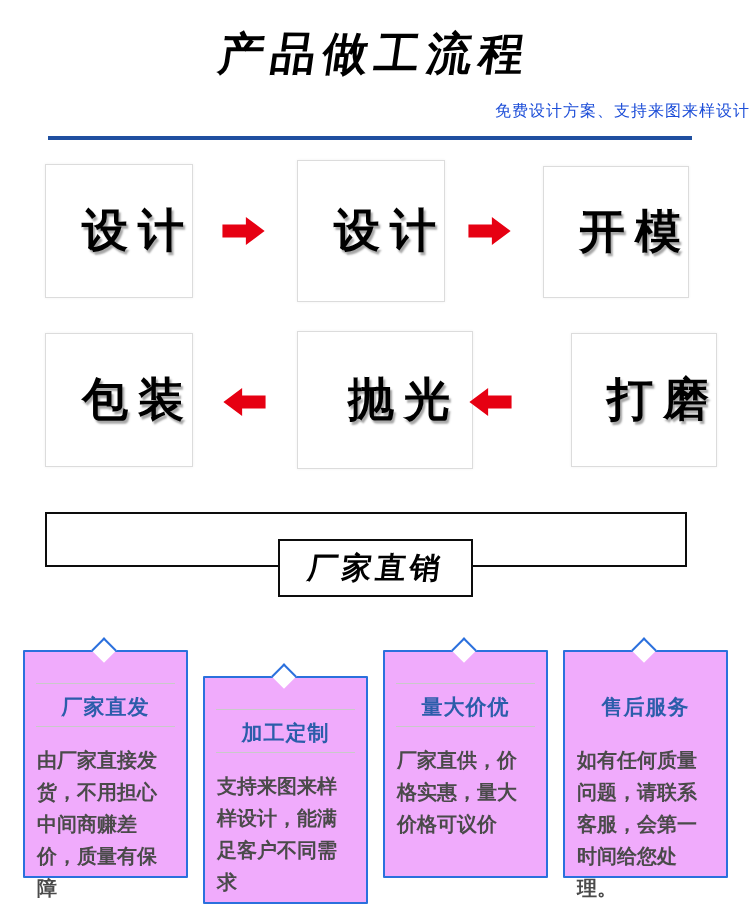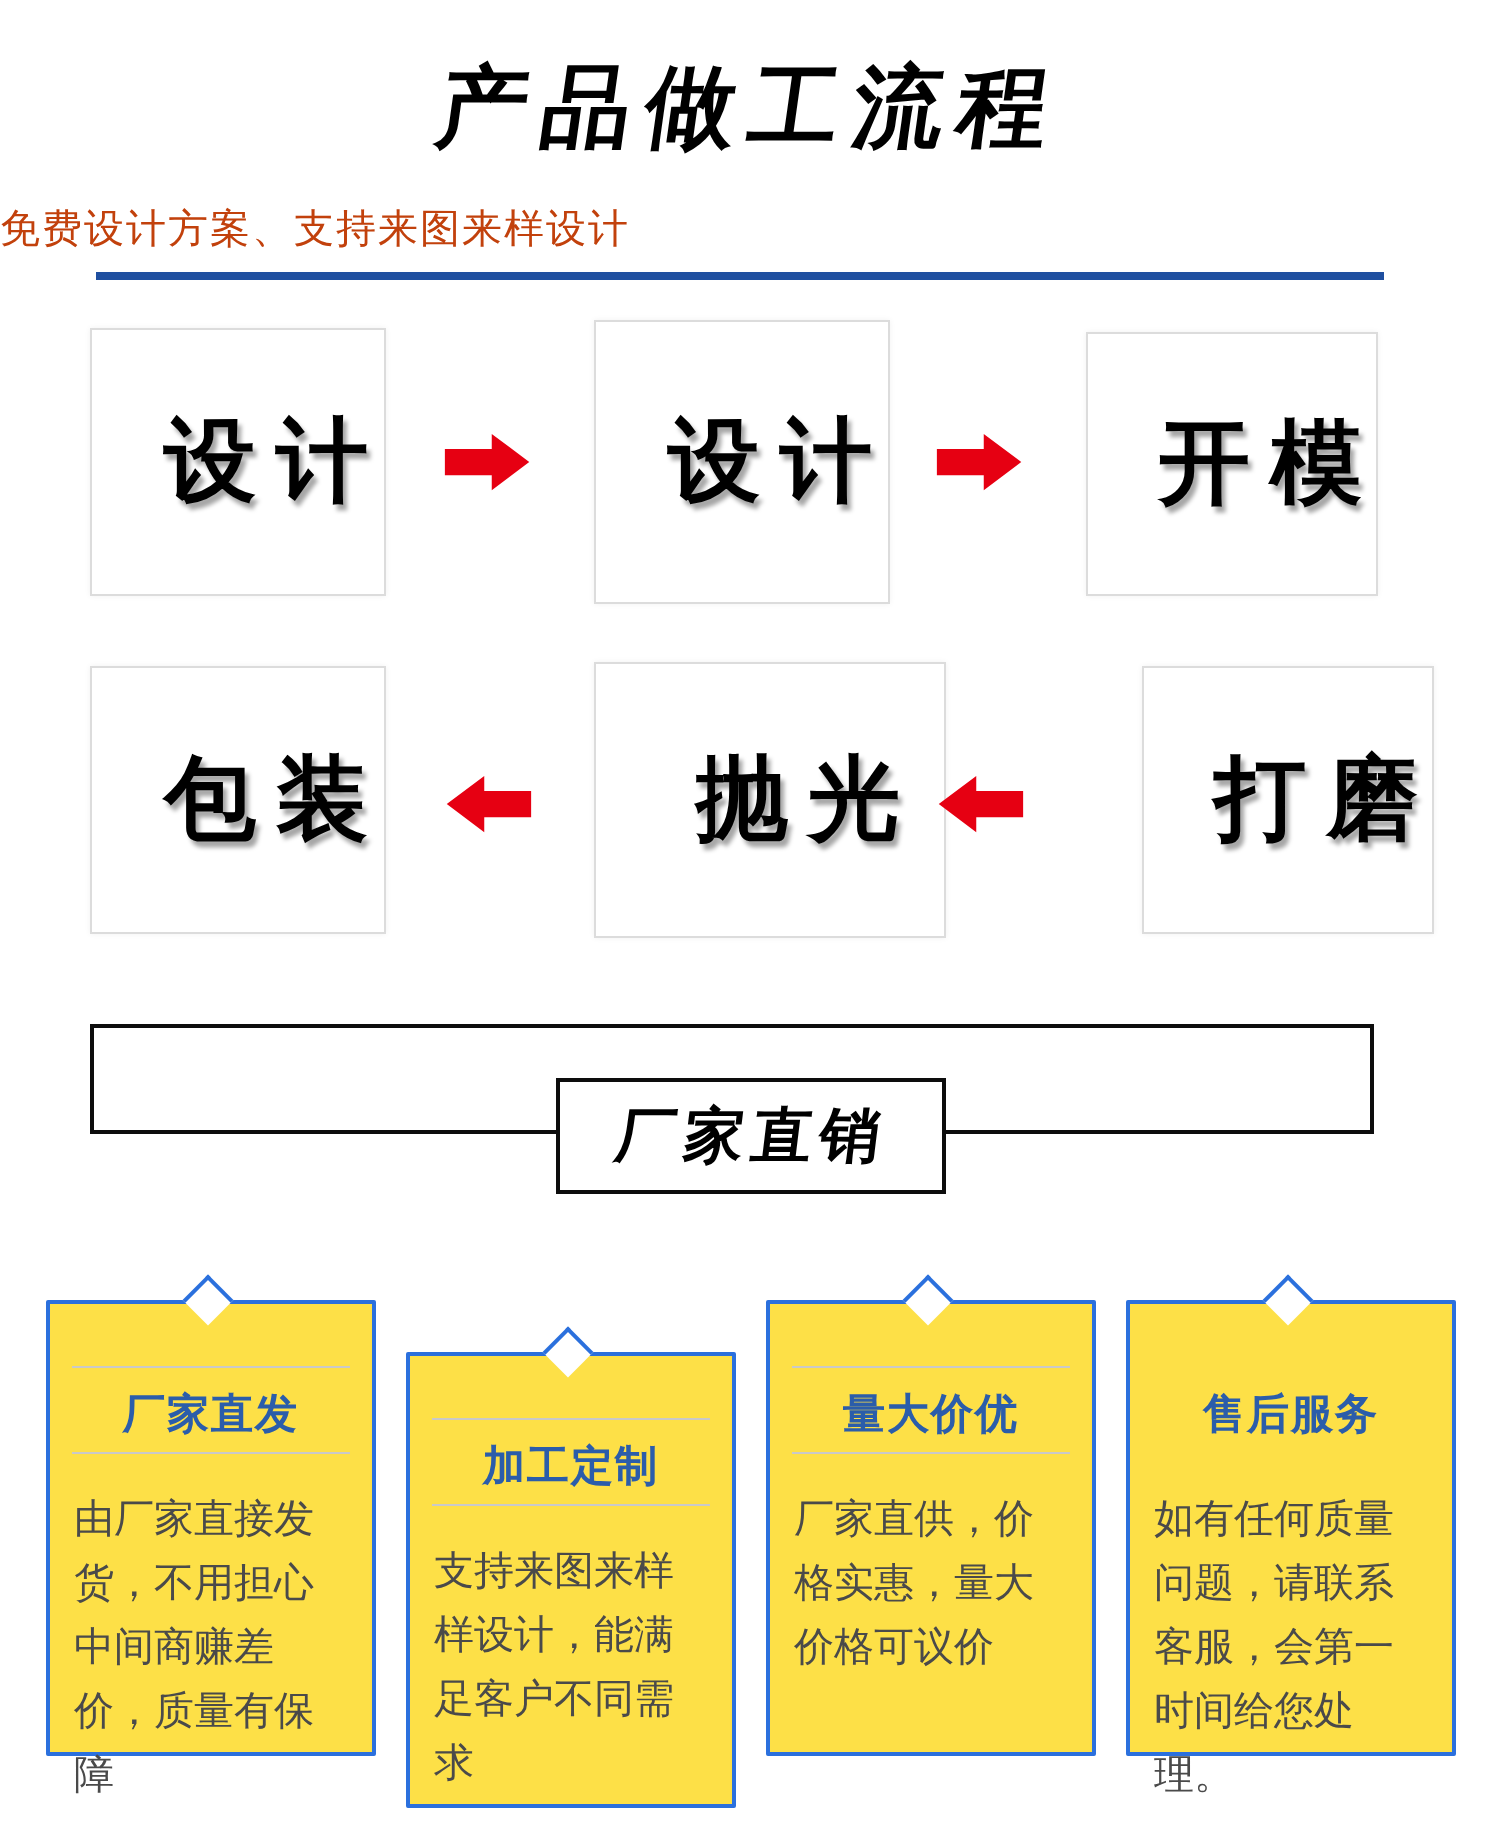--- a/index.html
+++ b/index.html
@@ -12,22 +12,22 @@
   }
   
   .title {
     position:absolute; top:24px; left:0; width:100%;
     text-align:center; font-size:45px; font-weight:900;
     letter-spacing:7px; color:#000;
   }
   .title span { display:inline-block; transform:skewX(-8deg); }
   .subtitle {
     position:absolute; top:101px; left:0; width:100%;
-    text-align:left; font-size:20px; font-weight:500;
-    letter-spacing:1px; color:#c2410c;
+    text-align:right; font-size:16px; font-weight:500;
+    letter-spacing:1px; color:#1d4ed8;
   }
   .divider {
     position:absolute; left:48px; top:136px; width:644px; height:4px;
     background:#1f4fa0;
   }
   
   .step {
     position:absolute; background:#fff; border:1px solid #dcdcdc;
     display:flex; align-items:center; justify-content:center;
     box-shadow:0 0 3px rgba(0,0,0,0.06);
@@ -60,42 +60,42 @@
     border:2px solid #0d0d0d; background:#fff;
     display:flex; align-items:center; justify-content:center;
   }
   .banner-box span {
     display:inline-block; transform:skewX(-7deg);
     font-size:30px; font-weight:bold; letter-spacing:4px; color:#000;
   }
   
   .card {
     position:absolute; top:650px; width:165px; height:228px;
-    border:2px solid #2b70dd; background:#fde047; border-radius:1px;
+    border:2px solid #2b70dd; background:#f0abfc; border-radius:1px;
   }
   .c1 { left:23px; }  .c2 { left:203px;margin-top:26px; }
   .c3 { left:383px; } .c4 { left:563px; }
   .notch {
     position:absolute; top:-11px; left:50%; width:18px; height:18px;
     margin-left:-11px; background:#fff;
     border-top:2px solid #2b70dd; border-left:2px solid #2b70dd;
     transform:rotate(45deg);
   }
   .card-line { position:absolute; left:11px; right:11px; height:1px; background:#c9c9c9; }
   .line-top { top:31px; }
   .line-bottom { top:74px; }
   .card-title {
     position:absolute; top:41px; left:0; width:100%;
     text-align:center; font-size:21px; font-weight:bold;
     letter-spacing:1px; color:#2b5daa;
   }
   .card-body {
     position:absolute; top:92px; left:0; width:100%;
     padding:0 12px; font-size:20px; line-height:1.6;
-    color:#4a4a4a; text-align:left; word-break:break-all;
+    color:#4a4a4a; text-align:left; word-break:break-all;font-weight:bold;
   }
 </style>
 </head>
 <body>
 
 <div class="page">
 
   <h1 class="title"><span>产品做工流程</span></h1>
   <div class="subtitle">免费设计方案、支持来图来样设计</div>
   <div class="divider"></div>

